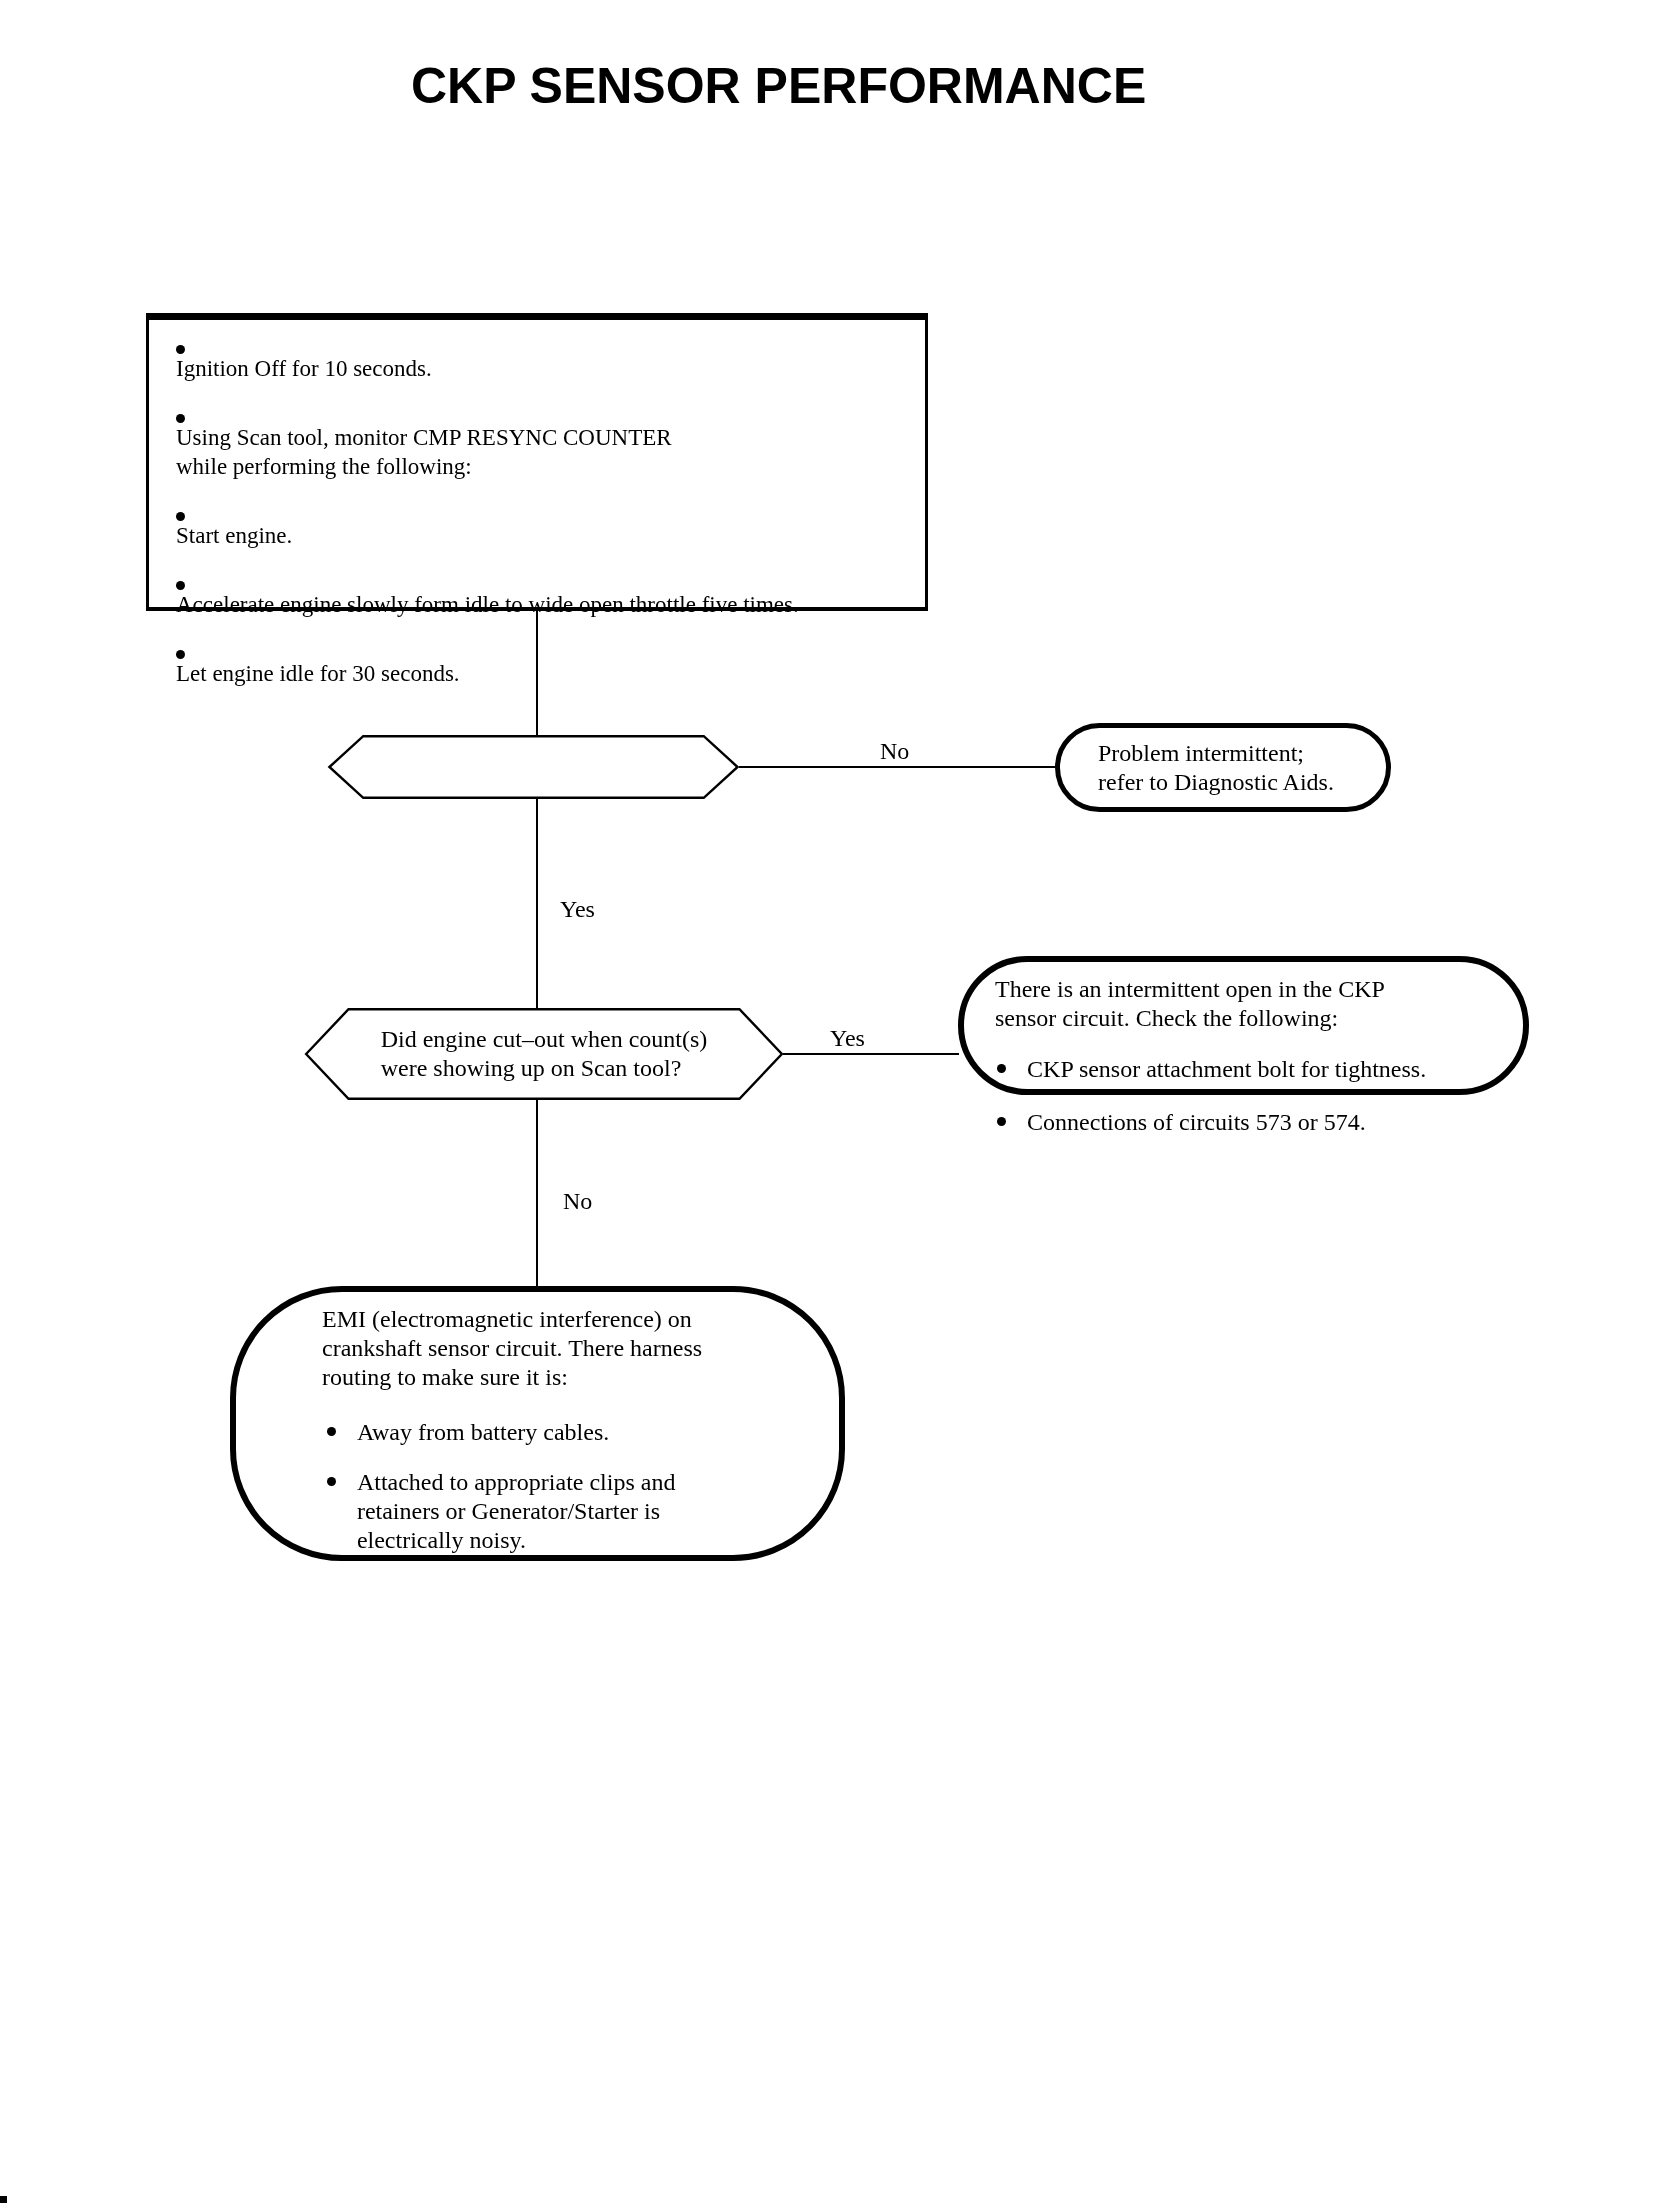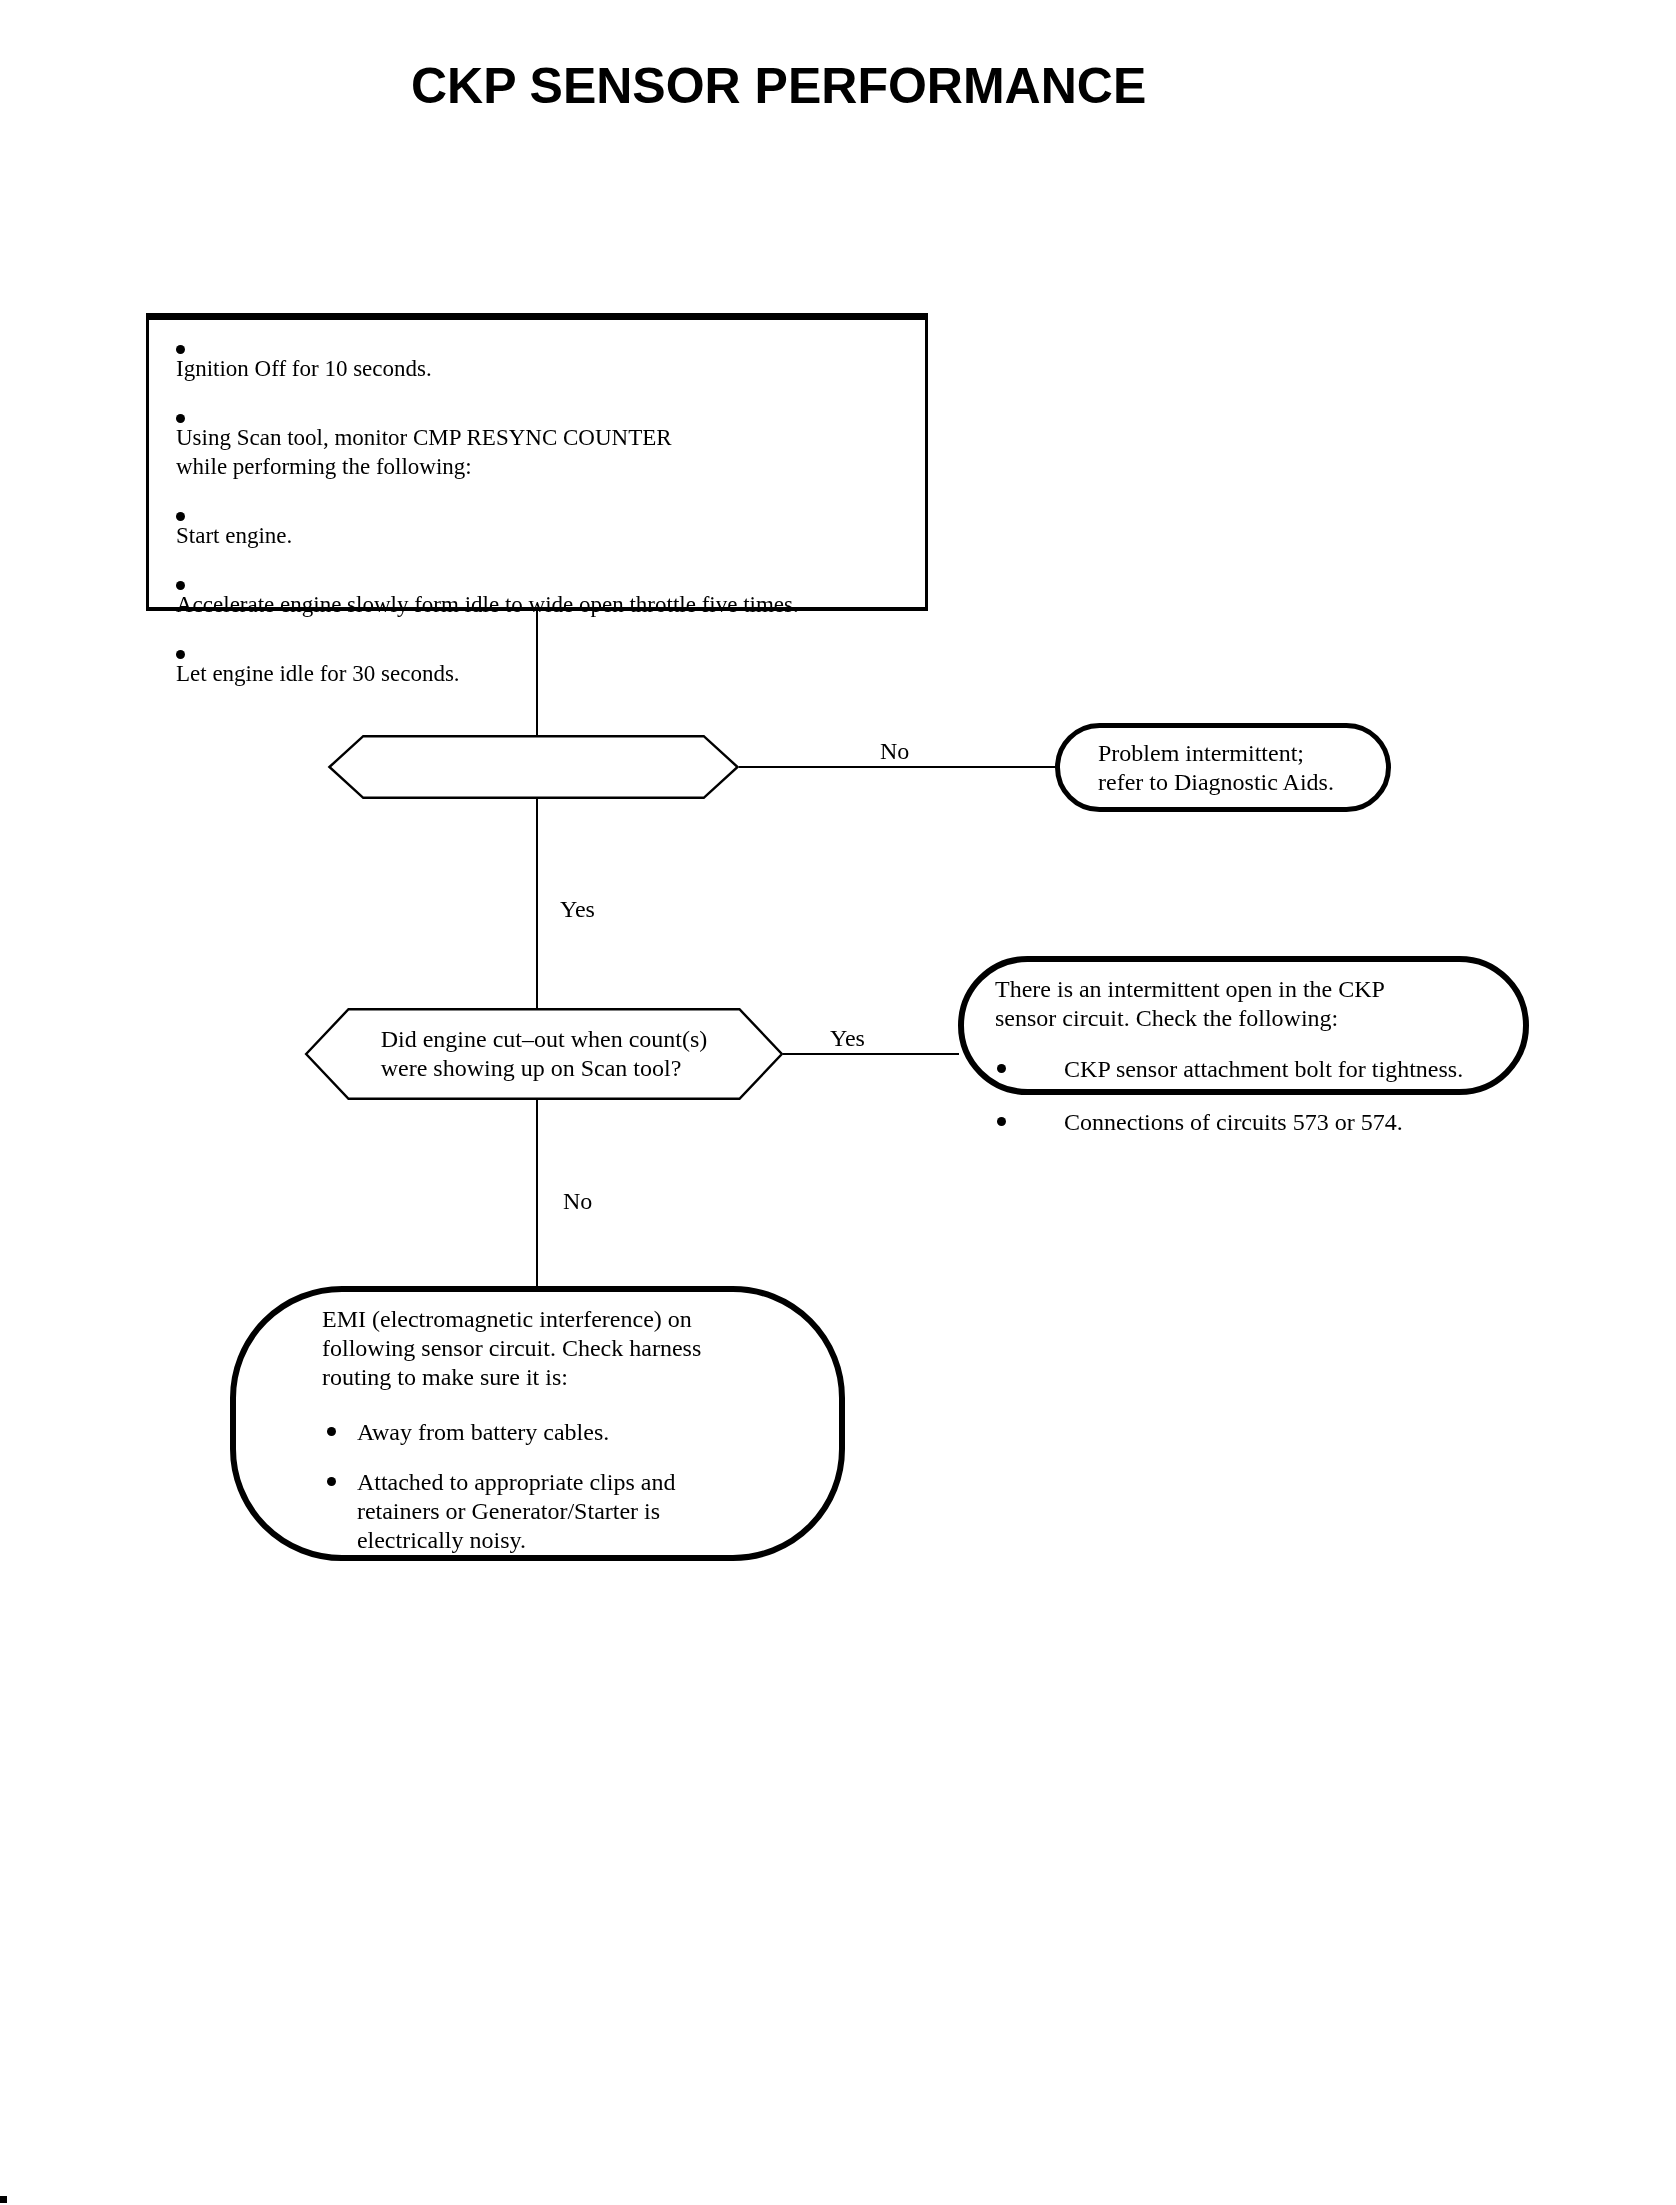--- a/index.html
+++ b/index.html
@@ -20,21 +20,21 @@
   .li{display:flex;align-items:flex-start;}
   .dot{width:9px;height:9px;border-radius:50%;background:#000;flex:none;margin-top:9px;}
   .startbox .li{margin-bottom:22px;flex-direction:column;}
   .startbox .dot{margin-right:23px;}
   .startbox .t{font-size:23px;line-height:29px;}
   .stadium{position:absolute;background:#fff;box-sizing:border-box;border:5.5px solid #000;}
   .stadium1{left:1055px;top:723px;width:336px;height:89px;border-radius:45px;
             display:flex;flex-direction:column;justify-content:center;padding-left:38px;}
   .stadium2{left:958px;top:956px;width:571px;height:139px;border-radius:97px;border-width:6px;
             padding:13.4px 12px 0 31px;}
-  .stadium2 .li{margin-top:22px;gap:37px;}
+  .stadium2 .li{margin-top:22px;}
   .stadium2 .li + .li{margin-top:24px;}
   .stadium2 .dot{margin-left:2.4px;margin-right:20.7px;}
   .emibox{left:230px;top:1286px;width:615px;height:275px;border-radius:112px;border-width:6px;
           padding:13.4px 12px 0 86px;}
   .emibox .li{margin-top:26px;}
   .emibox .li + .li{margin-top:21px;}
   .emibox .dot{margin-left:4.9px;margin-right:21px;}
   .artifact{position:absolute;left:0px;top:2196px;width:7.3px;height:7.3px;background:#000;}
 </style>
 </head>
@@ -103,21 +103,21 @@
       <span class="t">CKP sensor attachment bolt for tightness.</span>
     </div>
     <div class="li">
       <span class="dot"></span>
       <span class="t">Connections of circuits 573 or 574.</span>
     </div>
   </div>
 
   <div class="stadium emibox">
     <div class="t">EMI (electromagnetic interference) on
-following sensor circuit. Check harness
+crankshaft sensor circuit. There harness
 routing to make sure it is:</div>
     <div class="li">
       <span class="dot"></span>
       <span class="t">Away from battery cables.</span>
     </div>
     <div class="li">
       <span class="dot"></span>
       <span class="t">Attached to appropriate clips and
 retainers or Generator/Starter is
 electrically noisy.</span>

